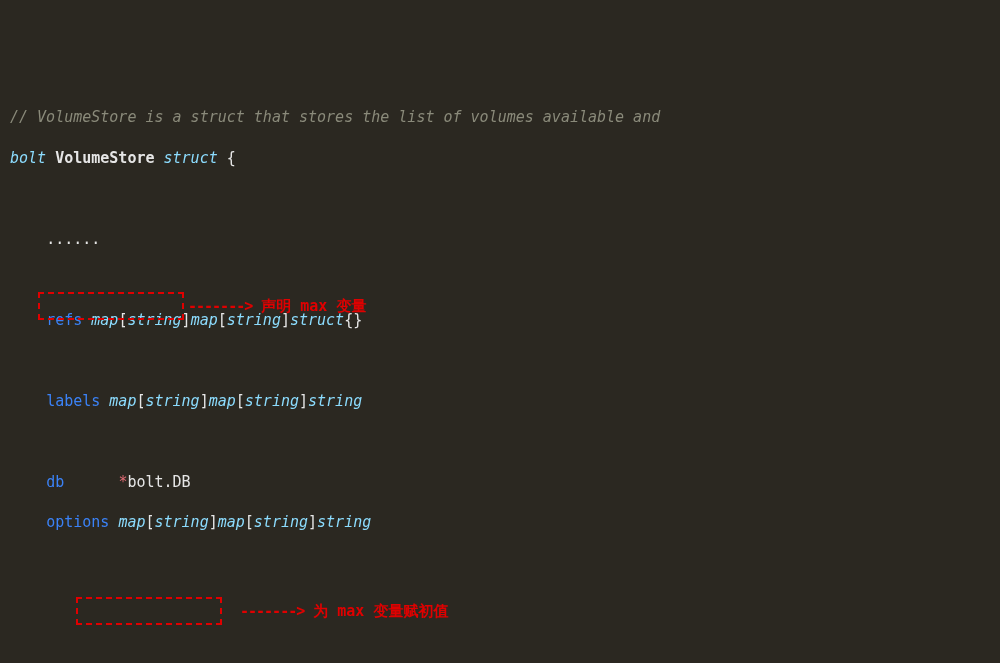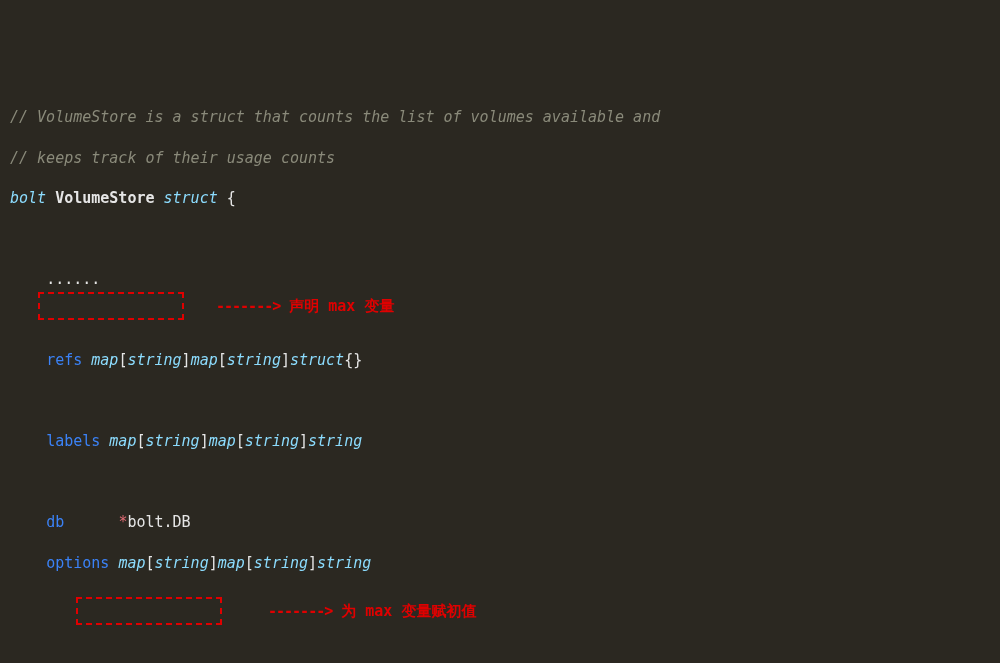--- a/index.html
+++ b/index.html
@@ -35,36 +35,34 @@
       pointer-events: none;
     }
     .annotation-text {
       color: #e00000;
       position: absolute;
       pointer-events: none;
       font-family: 'Menlo', 'Consolas', 'Monaco', monospace;
       font-size: 15px;
       white-space: nowrap;
       font-weight: bold;
-      margin-left: 28px;
     }
     .arrow {
       color: #e00000;
       display: inline;
       letter-spacing: -1px;
     }
   </style>
 </head>
 <body>
 
 
 
 <div>
-<span class="line"><span class="comment">// VolumeStore is a struct that counts the list of volumes available and</span></span>
-<span class="line"><span class="comment">// keeps track of their usage counts</span></span>
+<span class="line"><span class="comment">// VolumeStore is a struct that stores the list of volumes available and</span></span>
 <span class="line"><span class="keyword">bolt</span> <span class="typename">VolumeStore</span> <span class="keyword">struct</span> <span class="punct">{</span></span>
 <span class="line"> </span>
 <span class="line">    <span class="plain">......</span></span>
 <span class="line"> </span>
 <span class="line">    <span class="field">refs</span> <span class="type">map</span><span class="bracket">[</span><span class="type">string</span><span class="bracket">]</span><span class="type">map</span><span class="bracket">[</span><span class="type">string</span><span class="bracket">]</span><span class="type">struct</span><span class="punct">{}</span></span>
 <span class="line"> </span>
 <span class="line">    <span class="field">labels</span> <span class="type">map</span><span class="bracket">[</span><span class="type">string</span><span class="bracket">]</span><span class="type">map</span><span class="bracket">[</span><span class="type">string</span><span class="bracket">]</span><span class="type">string</span></span>
 <span class="line"> </span>
 <span class="line">    <span class="field">db</span>      <span class="star">*</span><span class="plain">bolt.DB</span></span>
 <span class="line">    <span class="field">options</span> <span class="type">map</span><span class="bracket">[</span><span class="type">string</span><span class="bracket">]</span><span class="type">map</span><span class="bracket">[</span><span class="type">string</span><span class="bracket">]</span><span class="type">string</span></span>

